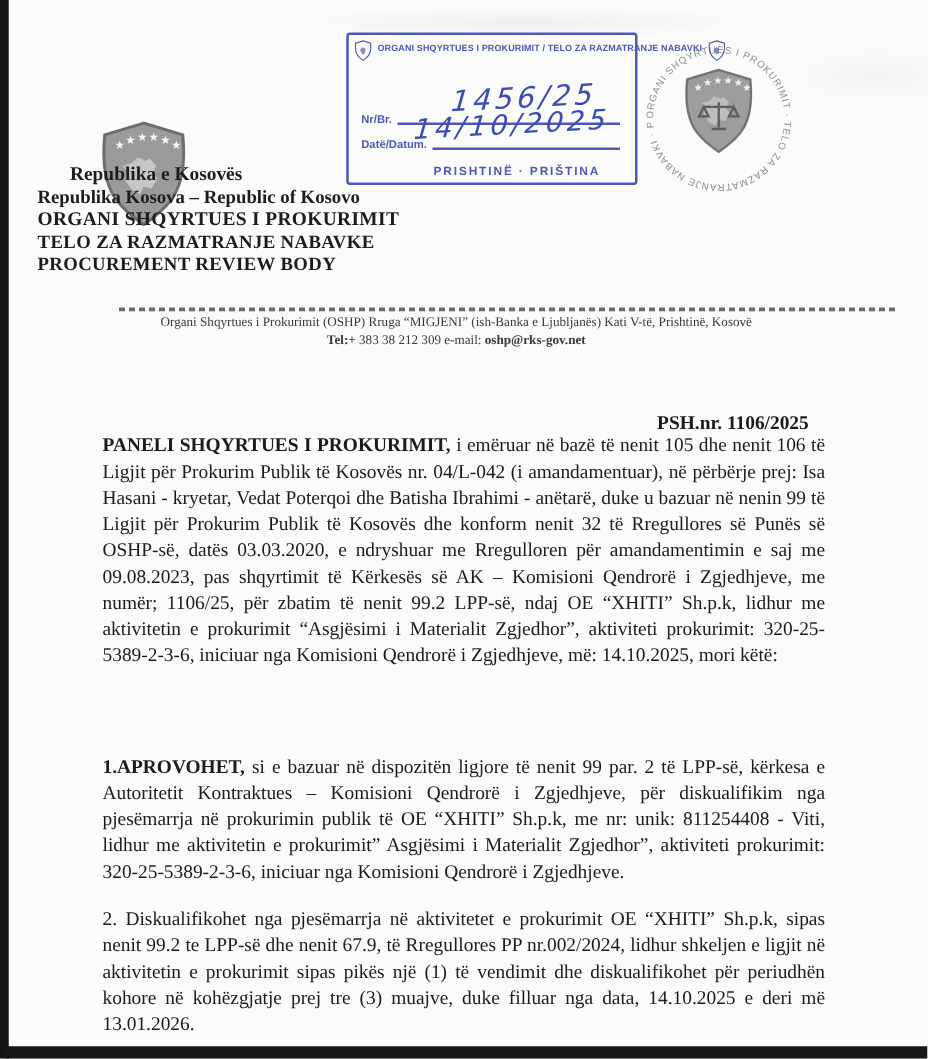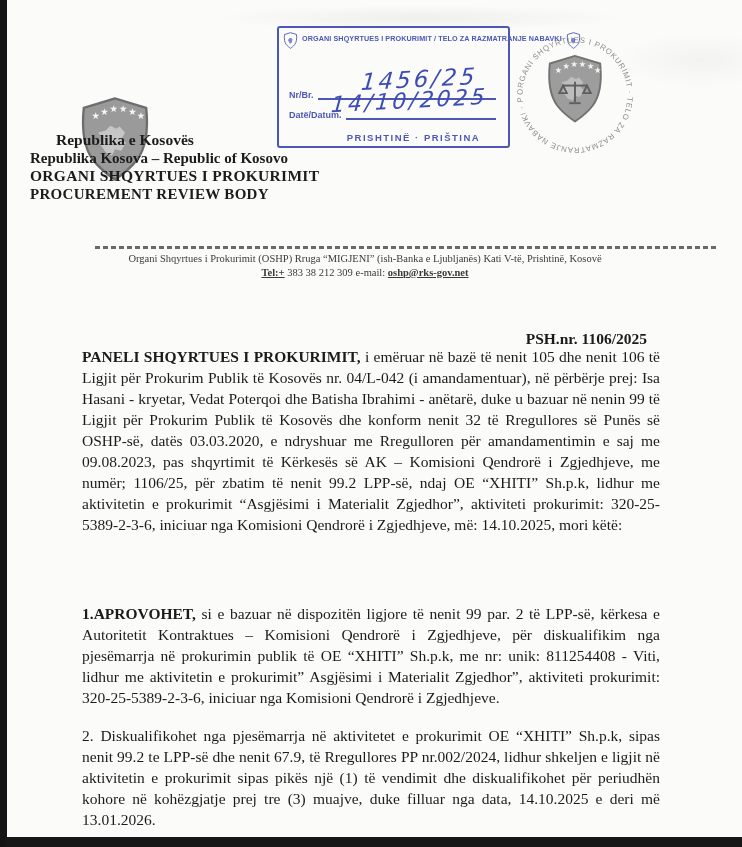--- a/index.html
+++ b/index.html
@@ -65,21 +65,21 @@
   .lh-5 { font-size:15px; letter-spacing:0.3px; }
 
   .divider {
     position:absolute; left:95px; top:246px; width:622px; height:3px;
     background:repeating-linear-gradient(90deg,#4f4f4f 0 5px, transparent 5px 8px);
     opacity:0.85;
   }
   .address { position:absolute; left:35px; top:253px; width:660px; text-align:center; color:#3a3a3a; }
   .addr-1 { font-size:10.5px; line-height:12px; white-space:nowrap; }
   .addr-2 { font-size:10.5px; line-height:13px; margin-top:1px; }
-  .addr-2 .u { font-weight:bold; text-decoration:underline; }
+  .addr-2 .u { font-weight:bold; }
 
   
   .psh { position:absolute; right:95px; top:330px; font-size:15.5px; font-weight:bold; color:#1b1b1b; }
   .bodytext { color:#1b1b1b; font-size:15.5px; line-height:21px; text-align:justify; }
   .para { position:absolute; left:82px; width:578px; }
   .p1 { top:346px; }
   .p2 { top:603px; }
   .p3 { top:725px; }
   .lead { font-weight:bold; }
   .vendim {
@@ -164,20 +164,21 @@
           <line x1="41" y1="78" x2="59" y2="78"></line>
         </g>
       </g>
     </svg>
   </div>
 
   <div class="letterhead">
     <div class="lh-line lh-1">Republika e Kosovës</div>
     <div class="lh-line lh-2">Republika Kosova – Republic of Kosovo</div>
     <div class="lh-line lh-3">ORGANI SHQYRTUES I PROKURIMIT</div>
+    <div class="lh-line lh-4">TELO ZA RAZMATRANJE NABAVKE</div>
     <div class="lh-line lh-5">PROCUREMENT REVIEW BODY</div>
   </div>
 
   <div class="divider"></div>
 
   <div class="address">
     <div class="addr-1">Organi Shqyrtues i Prokurimit (OSHP) Rruga “MIGJENI” (ish-Banka e Ljubljanës) Kati V-të, Prishtinë, Kosovë</div>
     <div class="addr-2"><span class="u">Tel:+</span><span> 383 38 212 309 e-mail: </span><span class="u">oshp@rks-gov.net</span></div>
   </div>
 

